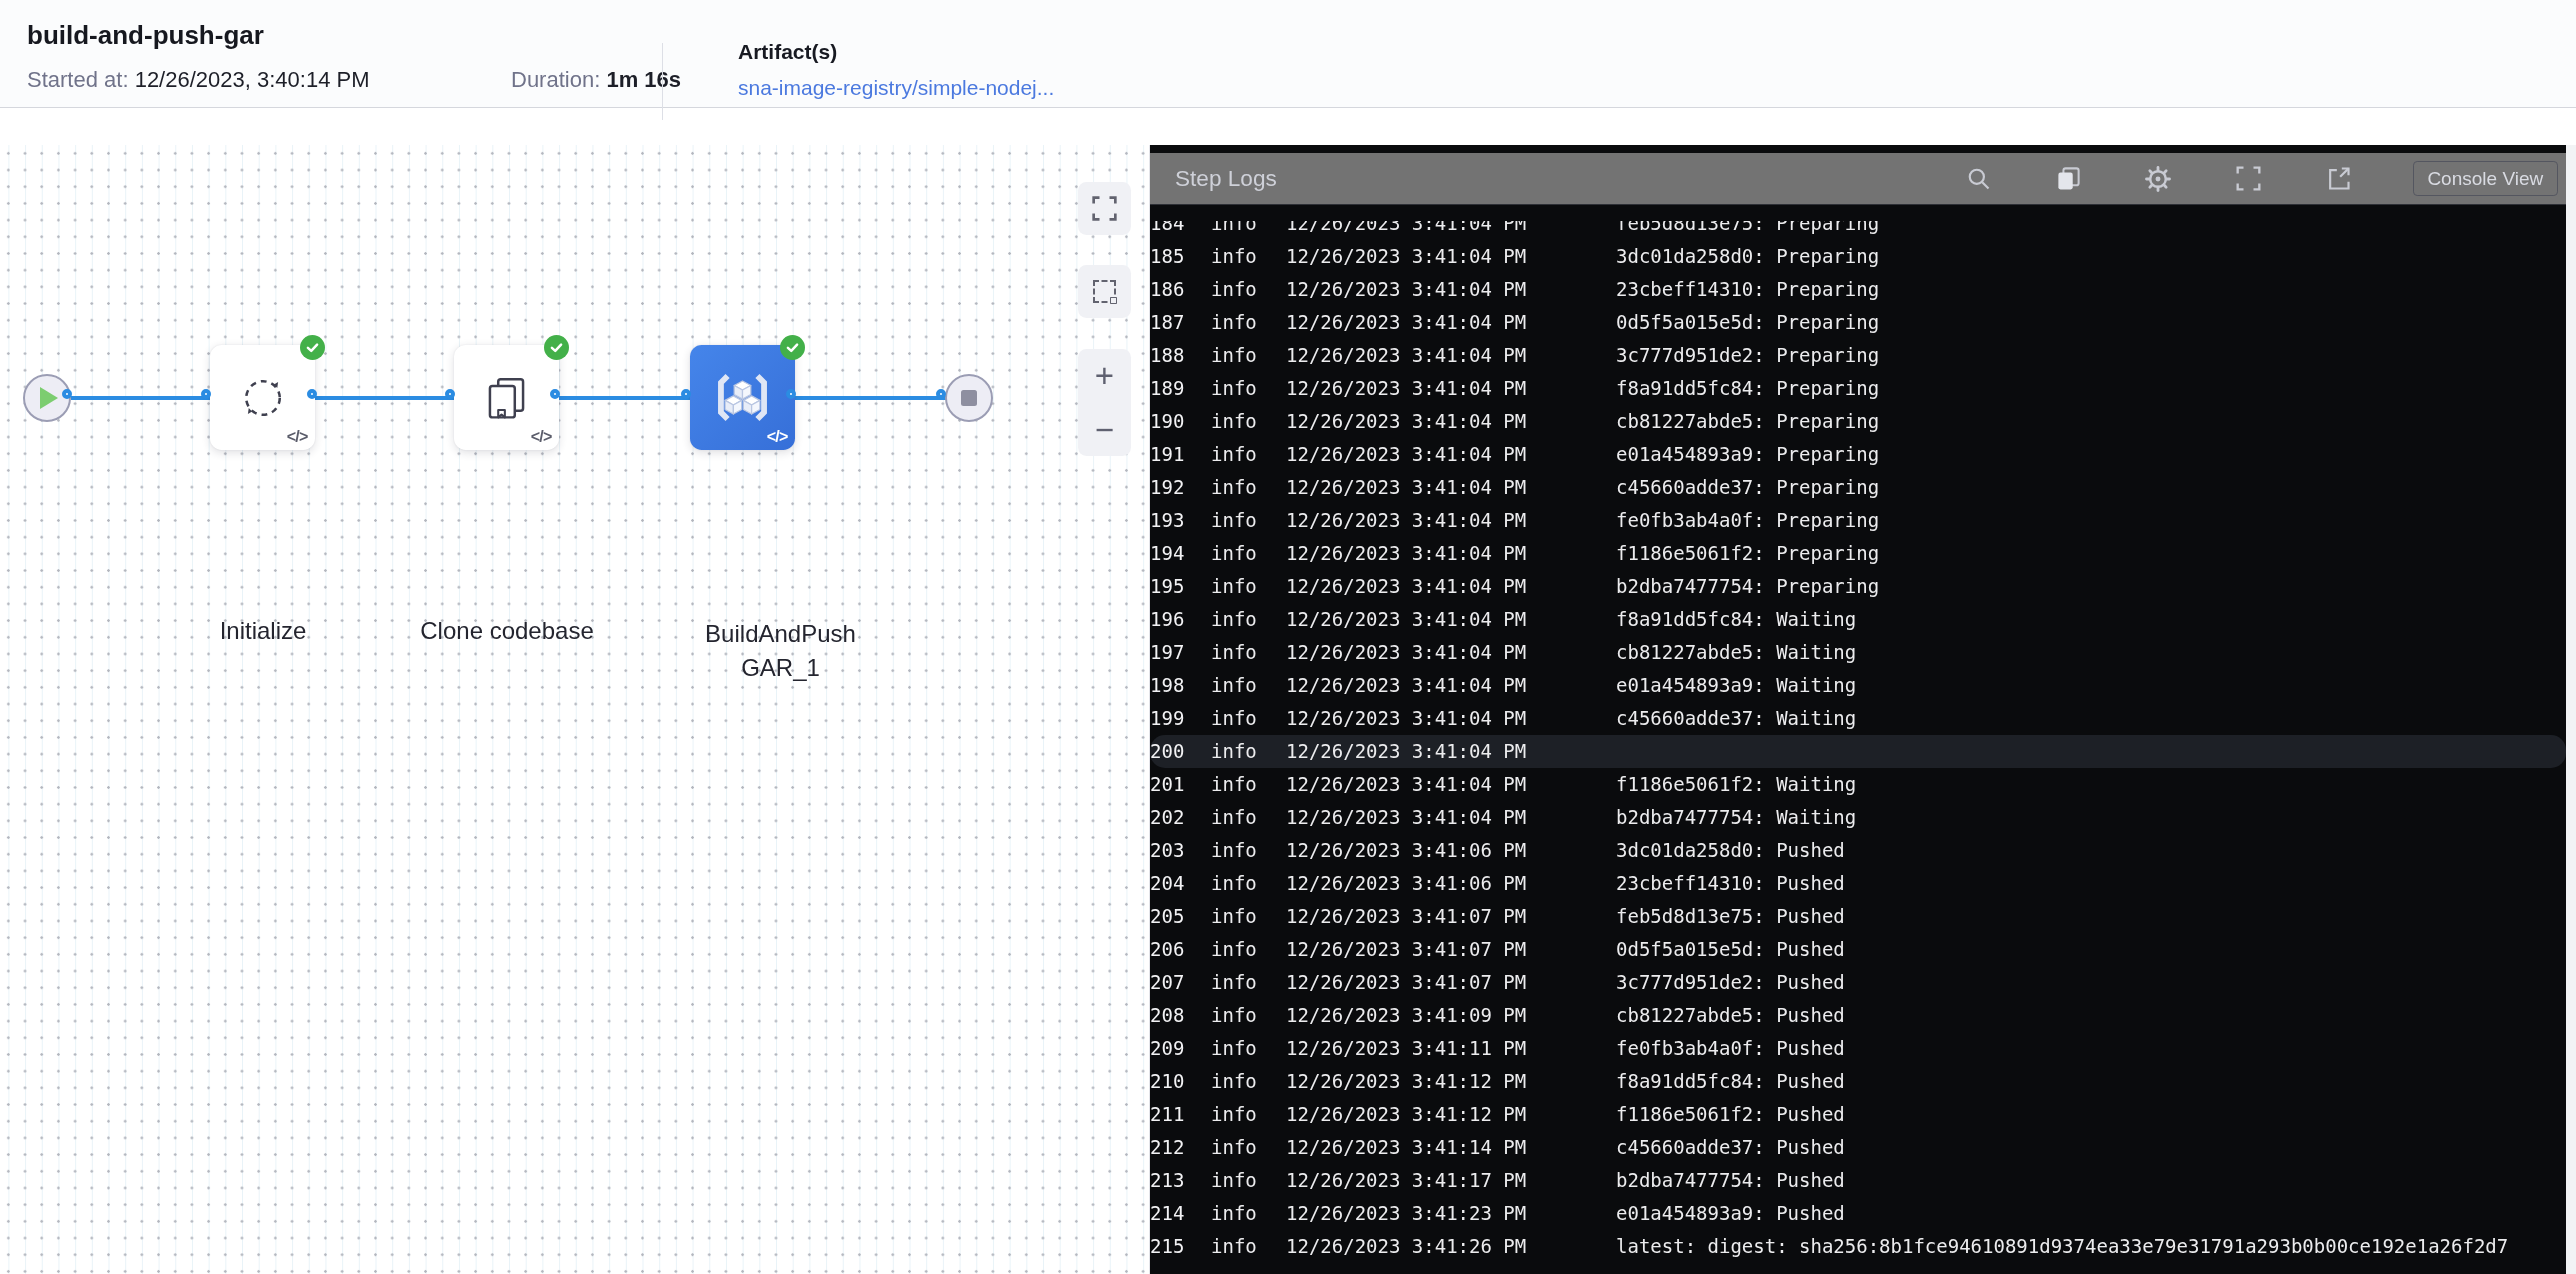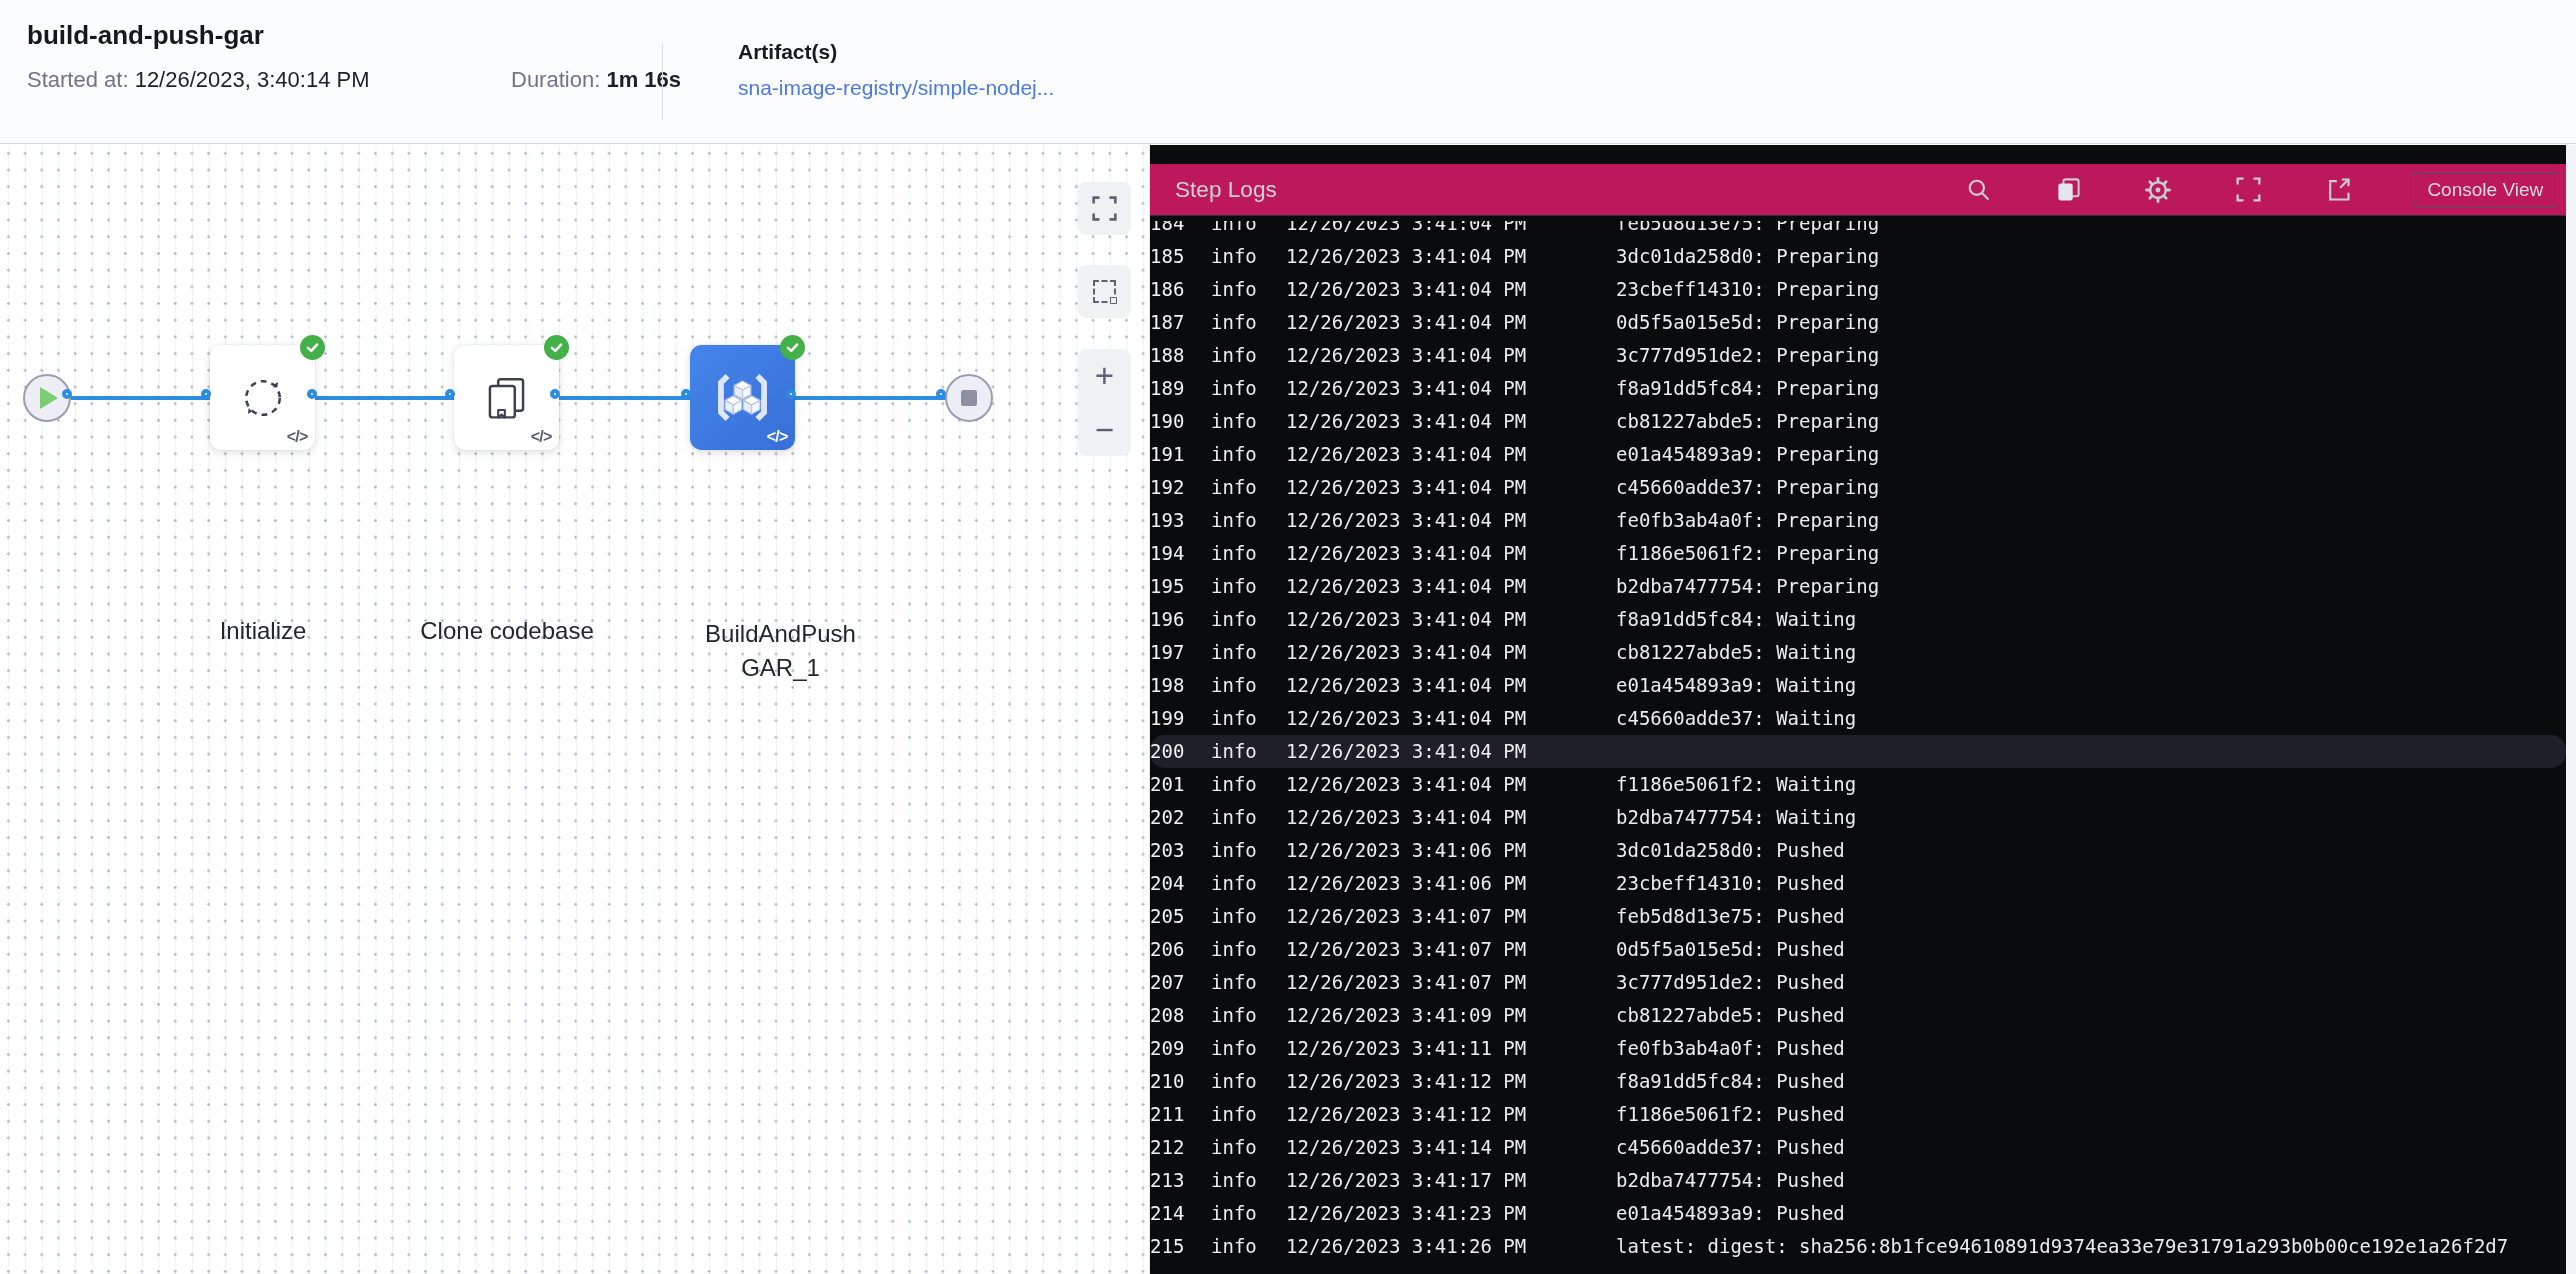--- a/index.html
+++ b/index.html
@@ -1,20 +1,20 @@
 <!DOCTYPE html>
 <html style="font-size:13.4px"><head>
 <meta charset="utf-8">
 <style>
   * { margin:0; padding:0; box-sizing:border-box; }
   html,body { width:2576px; height:1275px; overflow:hidden; background:#fff;
               font-family:"Liberation Sans", sans-serif; }
 
   
-  .top-header { position:absolute; left:0; top:0; width:2576px; height:144px;
+  .top-header { position:absolute; left:0; top:0; width:2576px; height:108px;
                 background:#fbfcfd; border-bottom:1.7px solid #d5d7dd; z-index:5; }
   .run-title { position:absolute; left:27px; top:20px; font-size:26px; font-weight:bold; color:#16181f; }
   .meta-row  { position:absolute; left:27px; top:67px; font-size:22px; color:#1d1f28; }
   .meta-label { color:#70738a; }
   .meta-value { color:#1d1f28; }
   .duration-block { position:absolute; left:511px; top:67px; font-size:22px; }
   .duration-block .meta-value { font-weight:bold; }
   .header-divider { position:absolute; left:662px; top:43px; height:77px; width:0;
                     border-left:1.7px solid #dddfe6; }
   .artifacts-block { position:absolute; left:698px; top:40px;margin-left:40px; }
@@ -78,21 +78,21 @@
                    border-radius:8.4px; background:#f0f1f5; z-index:4;
                    display:flex; flex-direction:column; cursor:pointer; }
   .ctl-zoom span { flex:1; display:flex; align-items:center; justify-content:center;
                    font-size:33px; color:#5f6170; line-height:1; }
   .marquee-box { width:23.4px; height:23.4px; border:2.1px dashed #62636f; position:relative; }
   .marquee-box::after { content:""; position:absolute; right:-3.3px; bottom:-3.3px; width:5px; height:5px;
                         border:1.3px solid #62636f; background:#f0f1f5; border-radius:0.8px; }
 
   
   .log-panel { position:relative; flex:1; height:1129px; background:#0a0b0d; overflow:hidden; }
-  .log-header { position:absolute; left:0; top:19px; right:0; height:52px; background:#be185d;
+  .log-header { position:absolute; left:0; top:8px; right:0; height:52px; background:#737373;
                 border-bottom:1.7px solid #2e3036; display:flex; align-items:center; z-index:3;justify-content:center; }
   .log-title { margin-left:25px; font-size:22.6px; color:#ced0d8; }
   .log-actions { margin-left:auto; margin-right:18.4px; display:flex; align-items:center; gap:60px; }
   .icon-btn { width:30px; height:30px; display:flex; align-items:center; justify-content:center; cursor:pointer; }
   .console-view-btn { border:1.7px solid #545660; border-radius:4.2px; color:#d9dbe2; background:transparent;
                       font-size:19px; font-family:"Liberation Sans",sans-serif;
                       padding:5.8px 13.4px; cursor:pointer; white-space:nowrap; }
 
   .log-body { position:absolute; left:0; right:10px; top:76px; bottom:0; overflow:hidden; }
   .log-row { height:33px; line-height:33px; white-space:nowrap; overflow:hidden;

